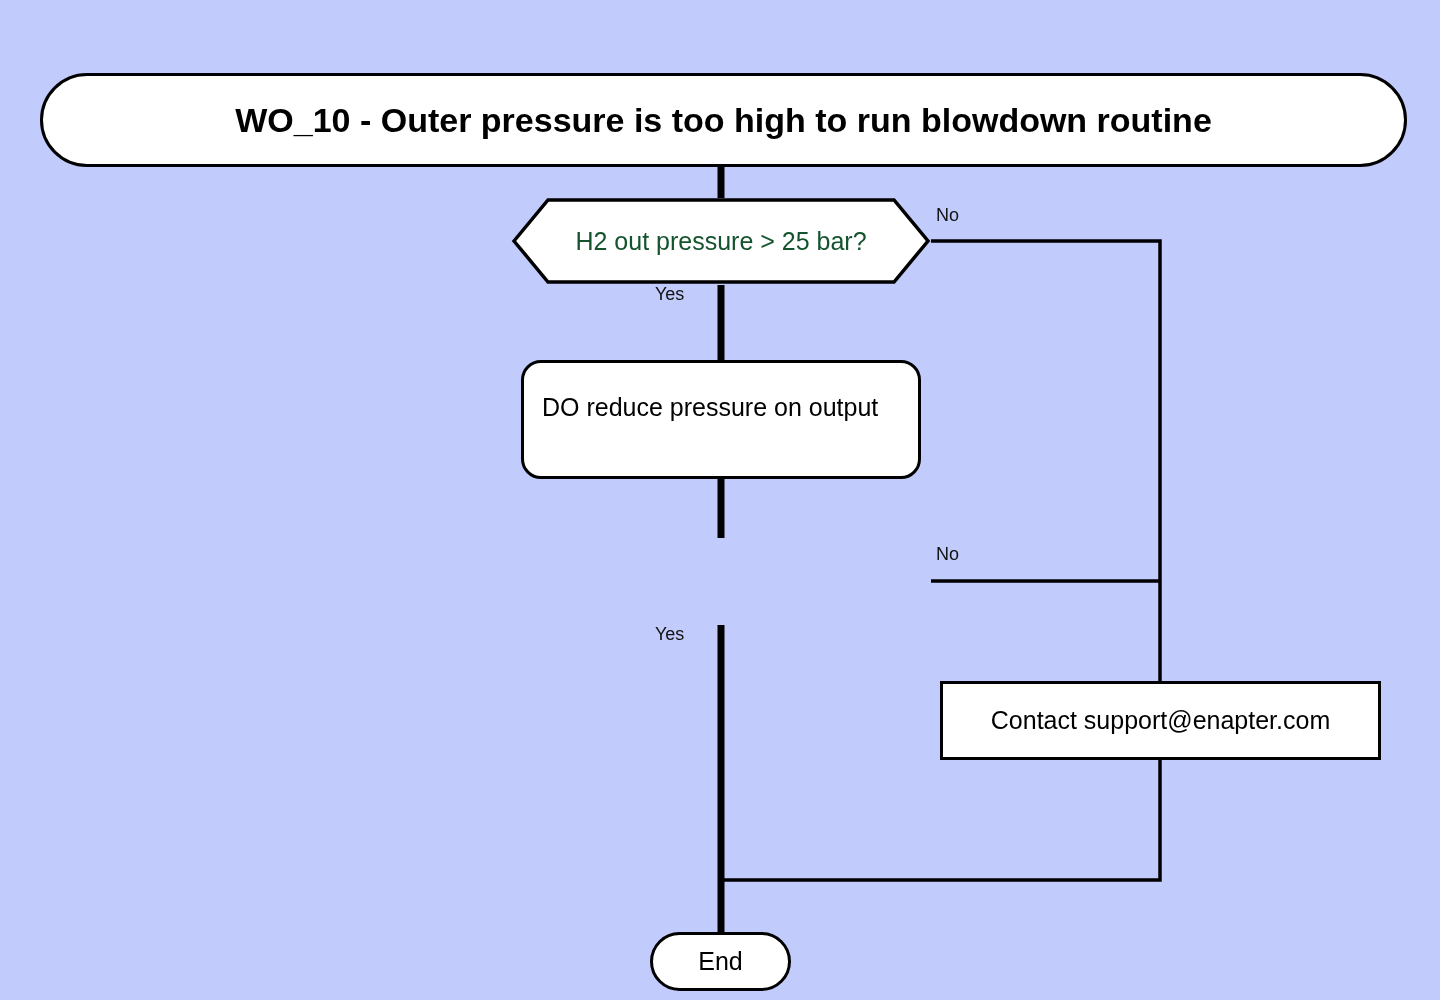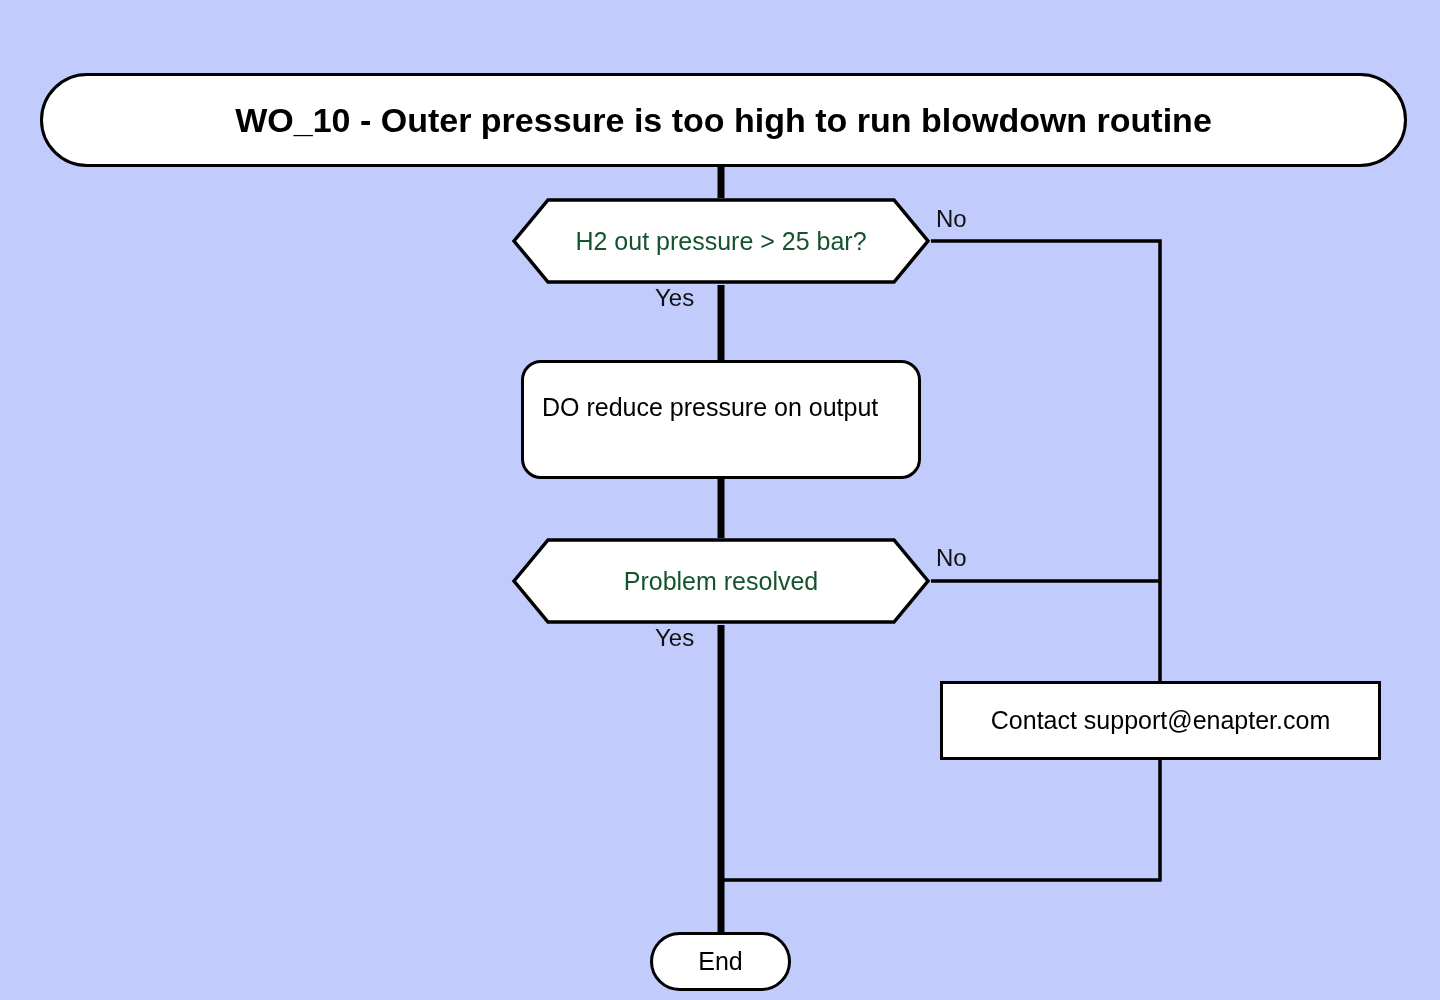--- a/index.html
+++ b/index.html
@@ -106,21 +106,21 @@
     width: 141px;
     height: 59px;
     border-radius: 30px;
     justify-content: center;
     font-size: 25px;
   }
 
   
   .edge-label {
     position: absolute;
-    font-size: 24px;
+    font-size: 18px;
     color: #111111;
     white-space: nowrap;
   }
   #label-yes1 { left: 655px; top: 244px; }
   #label-no1  { left: 936px; top: 165px; }
   #label-yes2 { left: 655px; top: 584px; }
   #label-no2  { left: 936px; top: 504px; }
 </style>
 </head>
 <body>
@@ -151,26 +151,20 @@
       <polygon points="3,44 37,3 383,3 417,44 383,85 37,85" fill="#ffffff" stroke="#000000" stroke-width="3.5"></polygon>
     </svg>
     <div class="dec-label">H2 out pressure &gt; 25 bar?</div>
   </div>
 
   <div class="edge-label" id="label-yes1">Yes</div>
   <div class="edge-label" id="label-no1">No</div>
 
   <div class="node process" id="node-do">DO reduce pressure on output</div>
 
-  <div class="decision" id="node-dec2">
-    <svg width="420" height="88" viewBox="0 0 420 88" xmlns="http://www.w3.org/2000/svg">
-      <polygon points="3,44 37,3 383,3 417,44 383,85 37,85" fill="#ffffff" stroke="#000000" stroke-width="3.5"></polygon>
-    </svg>
-    <div class="dec-label">Problem resolved</div>
-  </div>
 
   <div class="edge-label" id="label-yes2">Yes</div>
   <div class="edge-label" id="label-no2">No</div>
 
   <div class="node" id="node-end">End</div>
 
   <div class="node process" id="node-contact">Contact support@enapter.com</div>
 
 </div>
 

